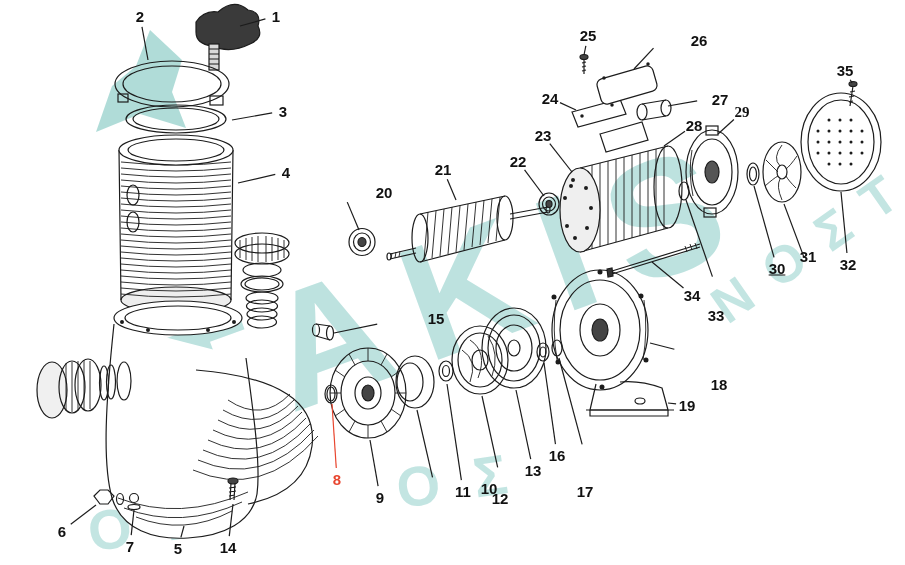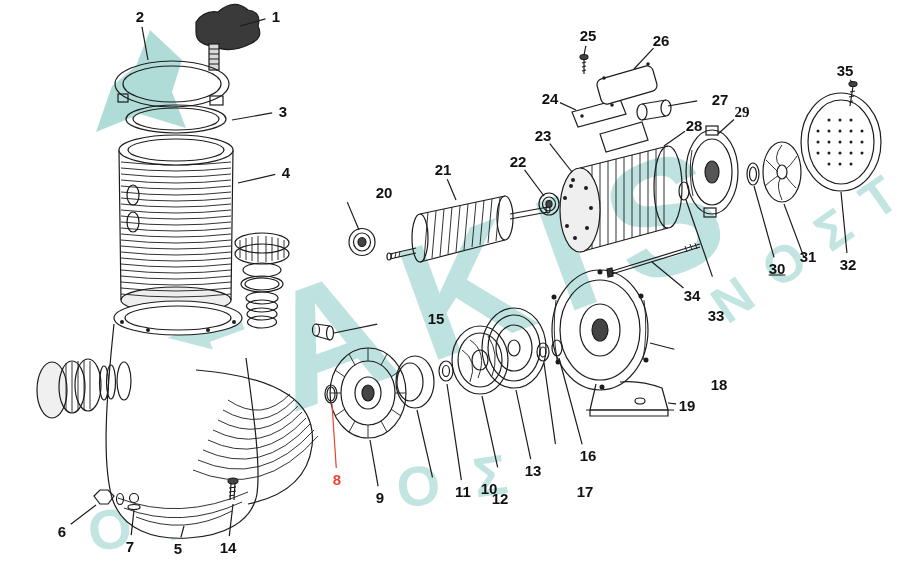--- a/index.html
+++ b/index.html
@@ -307,31 +307,31 @@
       <div class="callout" style="left: 62px; top: 531px;">6</div>
       <div class="callout" style="left: 130px; top: 546px;">7</div>
       <div class="callout" style="left: 337px; top: 479px; color: rgb(232, 70, 47);">8</div>
       <div class="callout" style="left: 380px; top: 497px;">9</div>
       <div class="callout" style="left: 448px; top: 488px; margin-left: 41px;">10</div>
       <div class="callout" style="left: 463px; top: 491px;">11</div>
       <div class="callout" style="left: 500px; top: 498px; text-align: center;">12</div>
       <div class="callout" style="left: 533px; top: 470px;">13</div>
       <div class="callout" style="left: 228px; top: 547px;">14</div>
       <div class="callout" style="left: 388px; top: 318px; margin-left: 48px;">15</div>
-      <div class="callout" style="left: 557px; top: 455px; margin-left: 31px;">16</div>
+      <div class="callout" style="left: 557px; top: 455px;">16</div>
       <div class="callout" style="left: 585px; top: 455px; margin-top: 36px;">17</div>
       <div class="callout" style="left: 719px; top: 352px; margin-top: 32px;">18</div>
       <div class="callout" style="left: 687px; top: 405px;">19</div>
       <div class="callout" style="left: 343px; top: 192px; margin-left: 41px;">20</div>
       <div class="callout" style="left: 443px; top: 169px;">21</div>
       <div class="callout" style="left: 518px; top: 161px;">22</div>
       <div class="callout" style="left: 543px; top: 135px;">23</div>
       <div class="callout" style="left: 550px; top: 98px;">24</div>
       <div class="callout" style="left: 588px; top: 35px;">25</div>
-      <div class="callout" style="left: 661px; top: 40px;">26</div>
+      <div class="callout" style="left: 699px; top: 40px;">26</div>
       <div class="callout" style="left: 708px; top: 99px; margin-left: 12px;">27</div>
       <div class="callout" style="left: 694px; top: 125px;">28</div>
       <div class="callout" style="left: 742px; top: 112px; font-family: Liberation Serif, serif;">29</div>
       <div class="callout" style="left: 777px; top: 268px; text-decoration: underline;">30</div>
       <div class="callout" style="left: 808px; top: 256px;">31</div>
       <div class="callout" style="left: 848px; top: 264px;">32</div>
       <div class="callout" style="left: 716px; top: 287px; margin-top: 28px;">33</div>
       <div class="callout" style="left: 692px; top: 295px;">34</div>
       <div class="callout" style="left: 845px; top: 70px;">35</div>
     </div>

